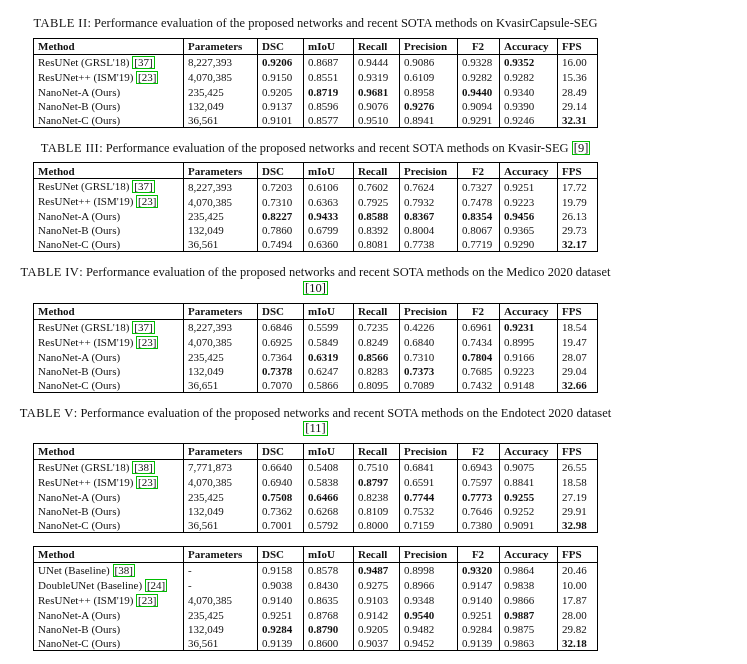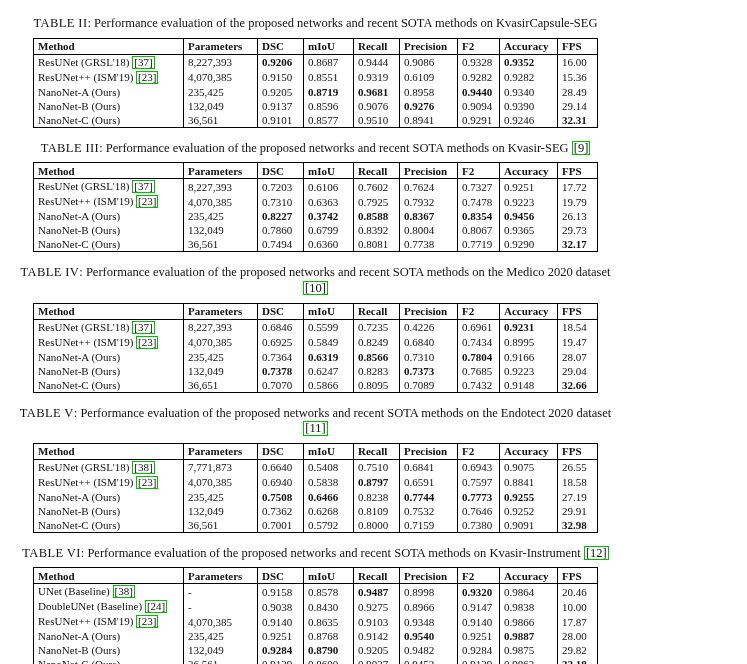--- a/index.html
+++ b/index.html
@@ -50,21 +50,21 @@
     white-space: nowrap;
   }
   table.data-table td.bold { font-weight: bold; }
   
   table.data-table th:nth-child(1){ min-width: 150px; }
   table.data-table th:nth-child(2){ min-width: 74px; }
   table.data-table th:nth-child(3){ min-width: 46px; }
   table.data-table th:nth-child(4){ min-width: 50px; }
   table.data-table th:nth-child(5){ min-width: 46px; }
   table.data-table th:nth-child(6){ min-width: 58px; }
-  table.data-table th:nth-child(7){ min-width: 42px; }
+  table.data-table th:nth-child(7){ min-width: 42px; text-align: center; }
   table.data-table th:nth-child(8){ min-width: 58px; }
   table.data-table th:nth-child(9){ min-width: 40px; }
 </style>
 </head>
 <body>
 
 <div class="page">
   <div id="tables-root">
       <section class="table-block">
         <div class="caption"><span class="caption-label">TABLE II</span>: <span class="caption-text">Performance evaluation of the proposed networks and recent SOTA methods on KvasirCapsule-SEG</span></div>
@@ -177,21 +177,21 @@
               <td>0.7925</td>
               <td>0.7932</td>
               <td>0.7478</td>
               <td>0.9223</td>
               <td>19.79</td>
             </tr>
             <tr>
               <td class="method-cell"><span>NanoNet-A (Ours)</span></td>
               <td>235,425</td>
               <td class="bold">0.8227</td>
-              <td class="bold">0.3742</td>
+              <td class="bold">0.9433</td>
               <td class="bold">0.8588</td>
               <td class="bold">0.8367</td>
               <td class="bold">0.8354</td>
               <td class="bold">0.9456</td>
               <td>26.13</td>
             </tr>
             <tr>
               <td class="method-cell"><span>NanoNet-B (Ours)</span></td>
               <td>132,049</td>
               <td>0.7860</td>
@@ -360,21 +360,20 @@
               <td>0.8000</td>
               <td>0.7159</td>
               <td>0.7380</td>
               <td>0.9091</td>
               <td class="bold">32.98</td>
             </tr>
           </tbody>
         </table>
       </section>
       <section class="table-block">
-        <div class="caption"><span class="caption-label">TABLE VI</span>: <span class="caption-text">Performance evaluation of the proposed networks and recent SOTA methods on Kvasir-Instrument</span> <span class="cite">[12]</span></div>
         <table class="data-table">
           <thead>
             <tr>
               <th>Method</th>
               <th>Parameters</th>
               <th>DSC</th>
               <th>mIoU</th>
               <th>Recall</th>
               <th>Precision</th>
               <th>F2</th>

